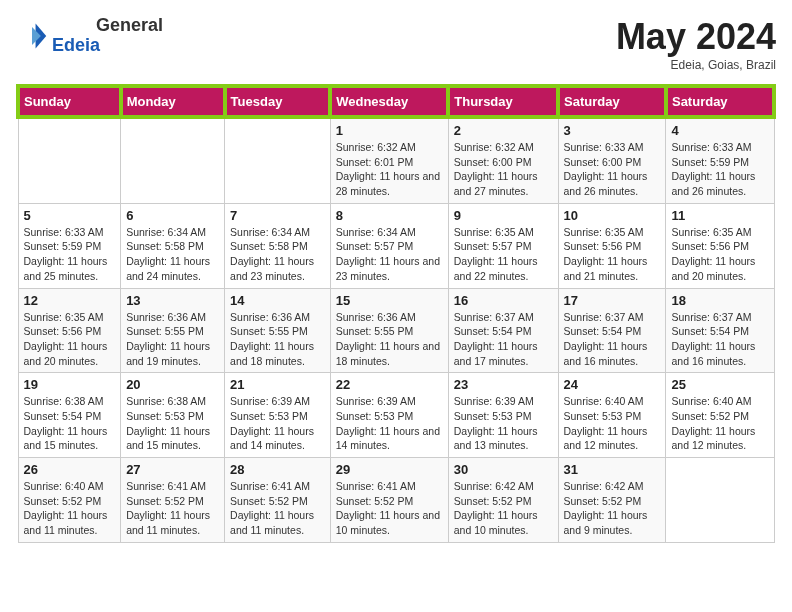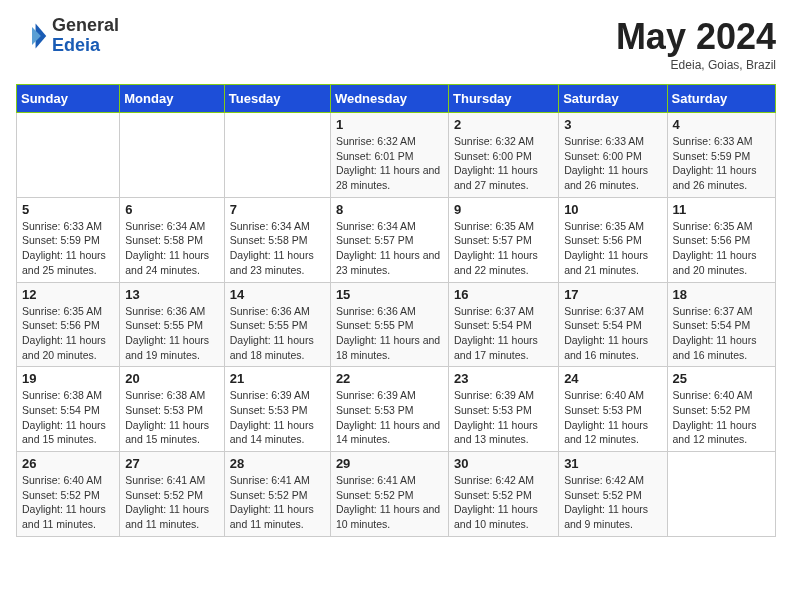--- a/index.html
+++ b/index.html
@@ -19,21 +19,21 @@
     .logo {
       display: flex;
       align-items: center;
       gap: 4px;
     }
     .logo-text {
       font-size: 18px;
       font-weight: bold;
       line-height: 1.1;
     }
-    .logo-general { color: #333; }
+    .logo-general { color: #333; margin-left: 44px; }
     .logo-blue { color: #1a5cb5; }
     .logo-icon {
       width: 32px;
       height: 32px;
     }
     .title-block {
       text-align: right;
     }
     .month-title {
       font-size: 36px;
@@ -43,27 +43,27 @@
     .location {
       font-size: 12px;
       color: #444;
     }
     table {
       width: 100%;
       border-collapse: collapse;
       font-size: 11px;
     }
     thead tr th {
-      background-color: #1d4ed8;
+      background-color: #be185d;
       color: #fff;
       padding: 6px 4px;
       text-align: left;
       font-size: 13px;
       font-weight: bold;
-      border: 1px solid #84cc16;
+      border: 4px solid #84cc16;
     }
     tbody tr td {
       border: 1px solid #ccc;
       vertical-align: top;
       padding: 4px 5px;
       min-height: 80px;
       height: 80px;
       background: #fff;
     }
     tbody tr:nth-child(odd) td {

